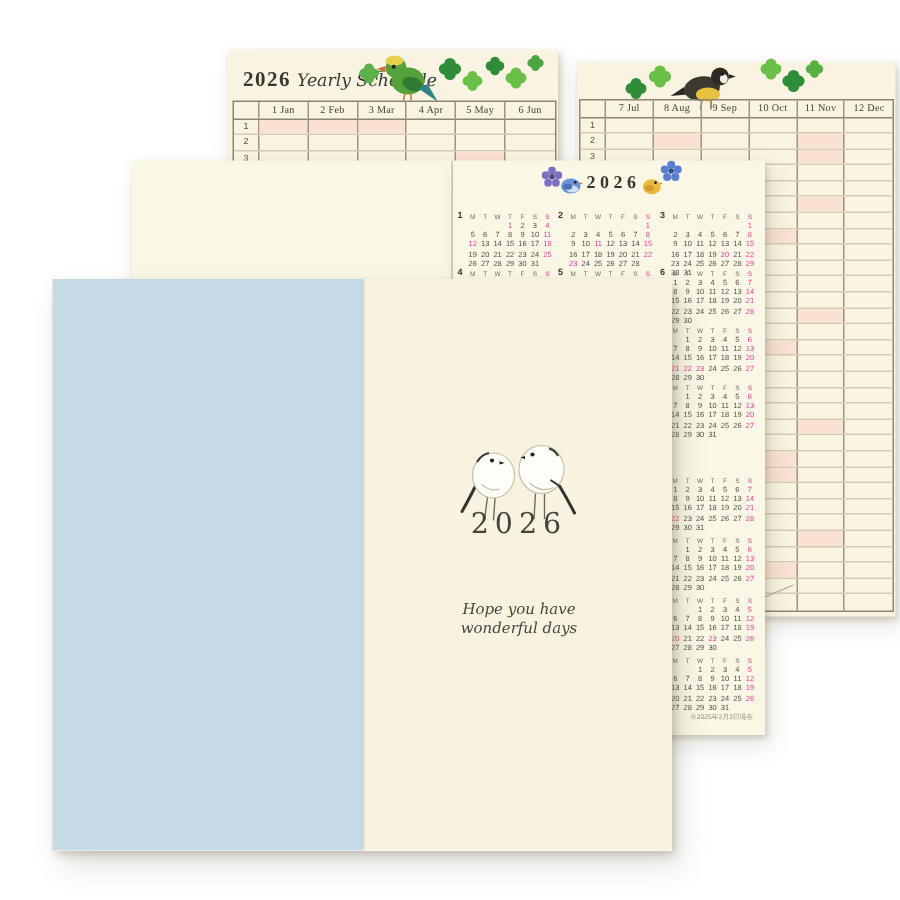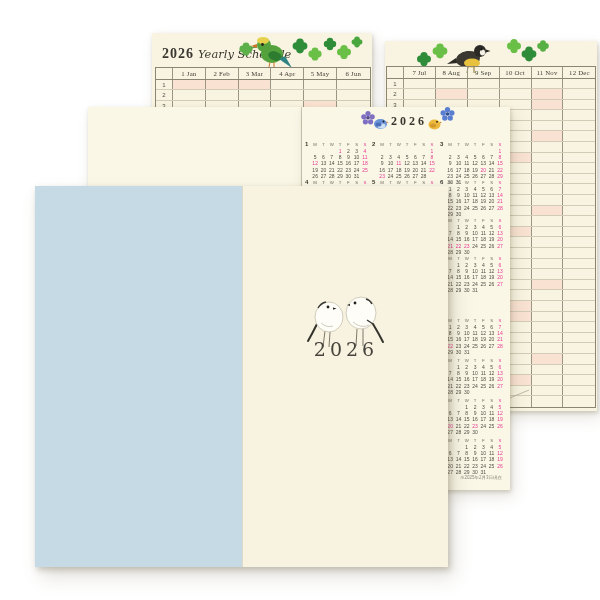--- a/index.html
+++ b/index.html
@@ -1550,17 +1550,19 @@
         <path d="M18,33 Q24,38 30,36" stroke="#c5c0ae" stroke-width="0.8" fill="none"></path>
         <path d="M50,32 Q58,39 66,35" stroke="#c5c0ae" stroke-width="0.8" fill="none"></path>
         <path d="M64,30 L70,34" stroke="#35332d" stroke-width="1.4"></path>
         <circle cx="25" cy="17" r="1.4" fill="#23211d"></circle>
         <circle cx="52" cy="13" r="1.4" fill="#23211d"></circle>
         <polygon points="30,17.5 33.5,18.6 30,19.7" fill="#23211d"></polygon>
         <polygon points="47,14 44,15 47,16" fill="#23211d"></polygon>
       </svg>
       <div class="cover-year">2026</div>
       <div class="cover-msg">
+        <div>Hope you have</div>
+        <div>wonderful days</div>
       </div>
     </div>
   </div>
 
 </div>
 
 </body></html>

